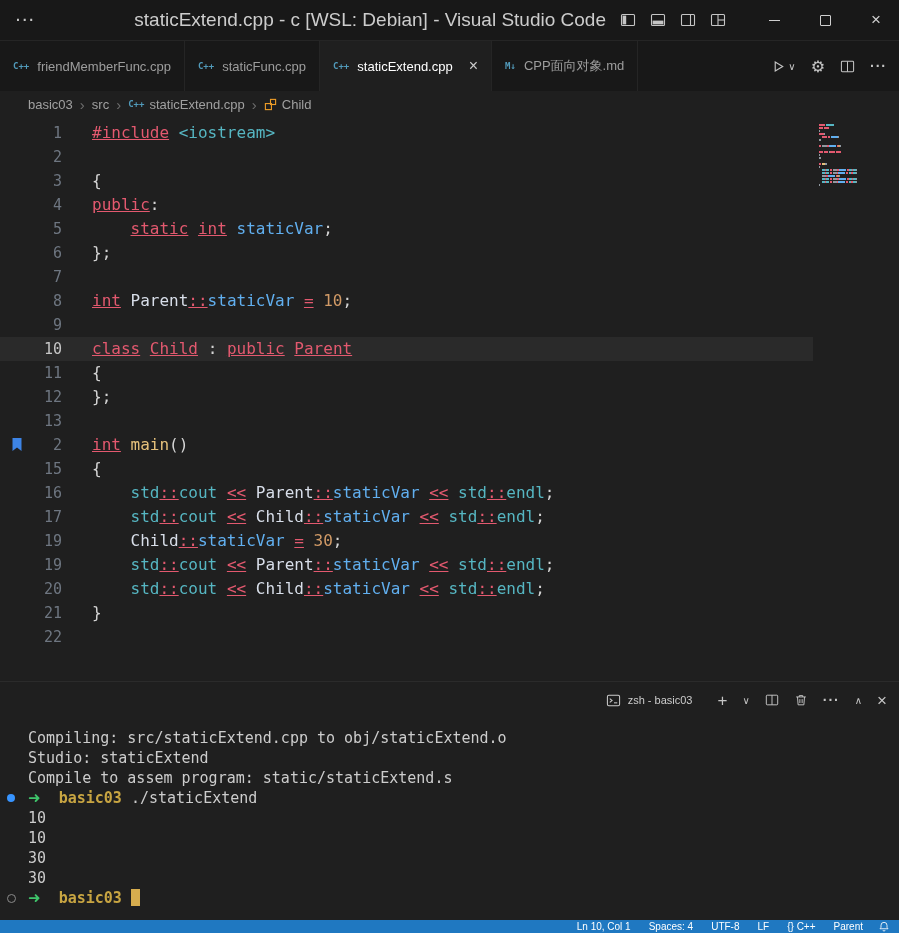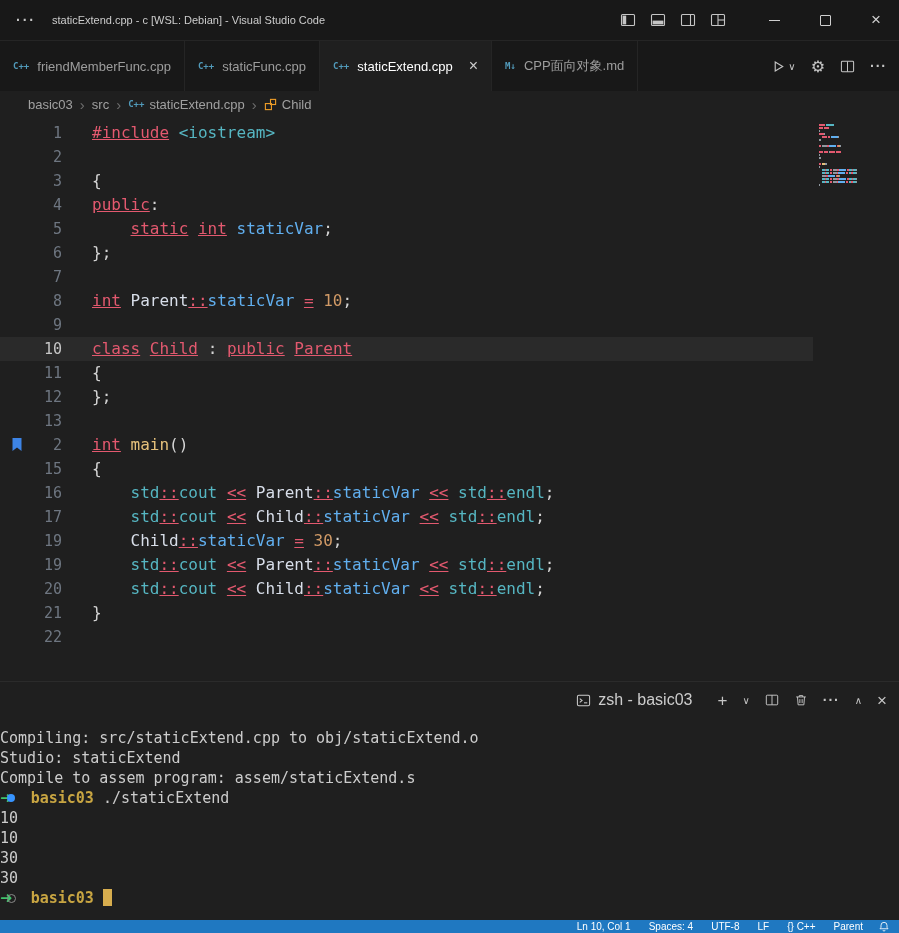--- a/index.html
+++ b/index.html
@@ -9,21 +9,21 @@
     font-family:"Liberation Sans",sans-serif;
     color:var(--fg,#d5d5d5);
     display:flex;flex-direction:column;
     -webkit-font-smoothing:antialiased;
   }
   svg{display:block}
 
   
   .titlebar{flex:0 0 40px;background:var(--bg-dark);display:flex;align-items:center;border-bottom:1px solid #252525;}
   .menu-dots{color:#c5c5c5;font-weight:bold;font-size:14px;letter-spacing:2px;padding:0 16px;}
-  .tb-title{flex:1;text-align:left;font-size:11px;color:#cccccc;white-space:nowrap;overflow:hidden;}
+  .tb-title{flex:1;text-align:right;font-size:19px;color:#cccccc;white-space:nowrap;overflow:hidden;}
   .tb-icons{display:flex;align-items:center;gap:17px;padding:0 6px 0 14px;color:#c5c5c5;}
   .tb-icons .grp{display:flex;align-items:center;gap:14px;margin-right:14px;}
   .win-btn{width:34px;height:40px;display:flex;align-items:center;justify-content:center;font-size:17px;color:#cfcfcf;}
   .min-glyph{display:inline-block;width:11px;height:0;border-top:1.4px solid #cfcfcf;}
   .max-glyph{display:inline-block;width:9px;height:9px;border:1.3px solid #cfcfcf;border-radius:1px;}
 
   
   .tabbar{flex:0 0 50px;background:var(--bg-dark);display:flex;align-items:stretch;}
   .tab{display:flex;align-items:center;gap:8px;padding:0 13px;font-size:13px;color:#9d9d9d;background:var(--bg-dark);border-right:1px solid #252525;white-space:nowrap;}
   .tab.active{background:var(--bg);color:#ffffff;}
@@ -55,25 +55,25 @@
   .mm-row{height:2px;margin-bottom:1px;white-space:nowrap;font-size:0;}
   .mm-tok{display:inline-block;height:2px;vertical-align:top;}
 
   
   .panel{flex:0 0 238px;background:var(--bg);border-top:1px solid #2b2b2b;display:flex;flex-direction:column;}
   .panel-header{flex:0 0 36px;display:flex;align-items:center;padding:0 12px 0 20px;}
   .panel-tabs{display:flex;gap:28px;height:36px;}
   .p-tab{font-size:12px;letter-spacing:.4px;color:#8f8f8f;display:flex;align-items:center;border-bottom:1px solid transparent;}
   .p-tab.active{color:#e7e7e7;border-bottom-color:#e7e7e7;}
   .panel-actions{margin-left:auto;display:flex;align-items:center;gap:15px;color:#c5c5c5;}
-  .term-chip{display:flex;align-items:center;gap:7px;font-size:16px;color:#cccccc;margin-right:10px;}
+  .term-chip{display:flex;align-items:center;gap:7px;font-size:11px;color:#cccccc;margin-right:10px;}
   .pa-x{font-size:17px;line-height:1;}
   .pa-plus{font-size:17px;line-height:1;}
   .terminal{flex:1;padding-top:10px;font:15px/20px "DejaVu Sans Mono",monospace;color:#cccccc;overflow:hidden;}
-  .t-line{position:relative;white-space:pre;height:20px;}
+  .t-line{position:relative;padding-left:28px;white-space:pre;height:20px;}
   .t-marker{position:absolute;left:7px;top:6px;width:8px;height:8px;border-radius:50%;background:#3794ff;}
   .t-marker.open{background:transparent;border:1px solid #8a8a8a;width:7px;height:7px;}
   .t-arrow{color:var(--term-green);font-weight:bold;font-family:"DejaVu Sans","DejaVu Sans Mono",sans-serif;}
   .t-dir{color:var(--term-gold);font-weight:bold;}
   .t-cursor{display:inline-block;width:9px;height:17px;background:var(--cursor);vertical-align:-3px;}
 
   
   .statusbar{flex:0 0 12px;background:var(--status-bg);display:flex;align-items:flex-start;justify-content:flex-end;gap:0;color:#ffffff;overflow:hidden;padding:1px 10px 0 10px;}
   .status-items{display:flex;gap:18px;font-size:10px;line-height:11px;}
   .sb-item{white-space:nowrap;}
@@ -355,21 +355,21 @@
           </svg>
       </span>
       <span class="more-dots">···</span>
       <span class="chev">∧</span>
       <span class="pa-x">×</span>
     </div>
   </div>
   <div class="terminal">
       <div class="t-line"><span class="t-text">Compiling: src/staticExtend.cpp to obj/staticExtend.o</span></div>
       <div class="t-line"><span class="t-text">Studio: staticExtend</span></div>
-      <div class="t-line"><span class="t-text">Compile to assem program: assem/staticExtend.s</span></div>
+      <div class="t-line"><span class="t-text">Compile to assem program: static/staticExtend.s</span></div>
       <div class="t-line"><span class="t-marker"></span><span class="t-arrow">➜</span>  <span class="t-dir">basic03</span> <span class="t-cmd">./staticExtend</span></div>
       <div class="t-line"><span class="t-text">10</span></div>
       <div class="t-line"><span class="t-text">10</span></div>
       <div class="t-line"><span class="t-text">30</span></div>
       <div class="t-line"><span class="t-text">30</span></div>
       <div class="t-line"><span class="t-marker open"></span><span class="t-arrow">➜</span>  <span class="t-dir">basic03</span> <span class="t-cursor"></span></div>
     </div>
 </div>
 
 <div class="statusbar">

